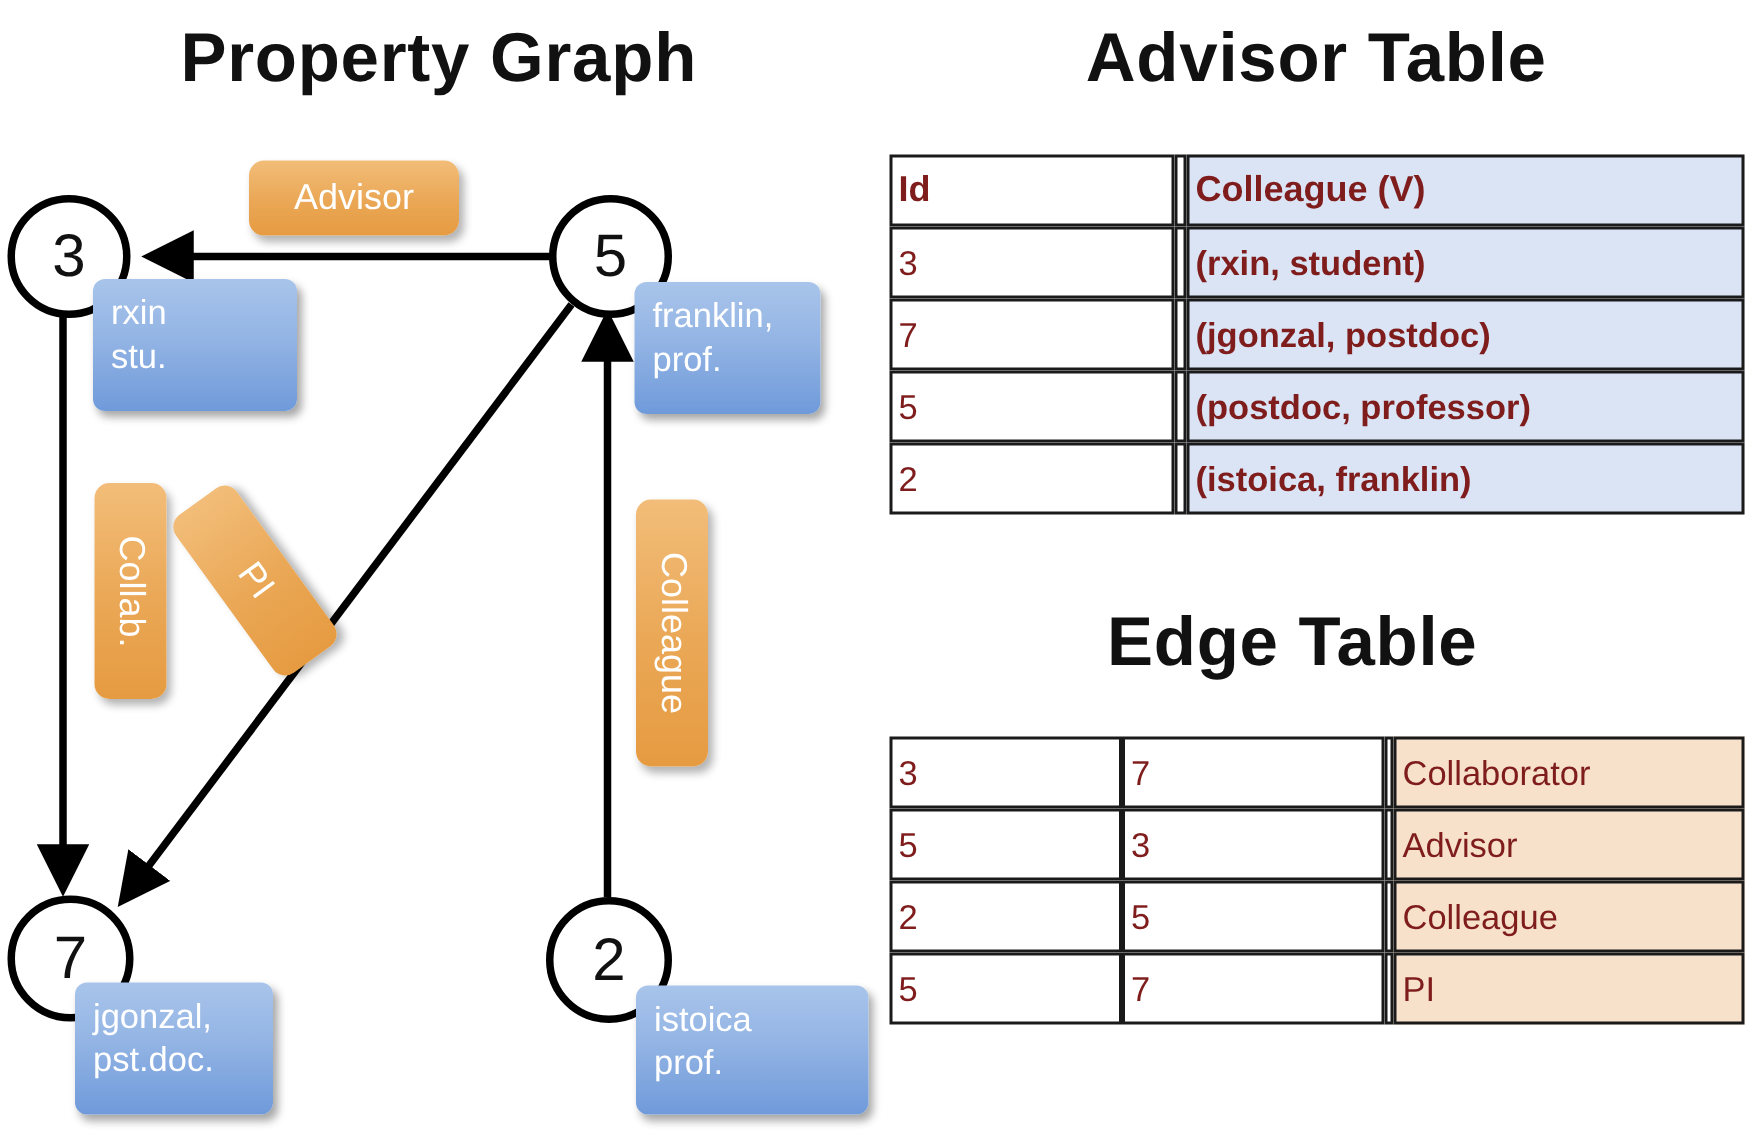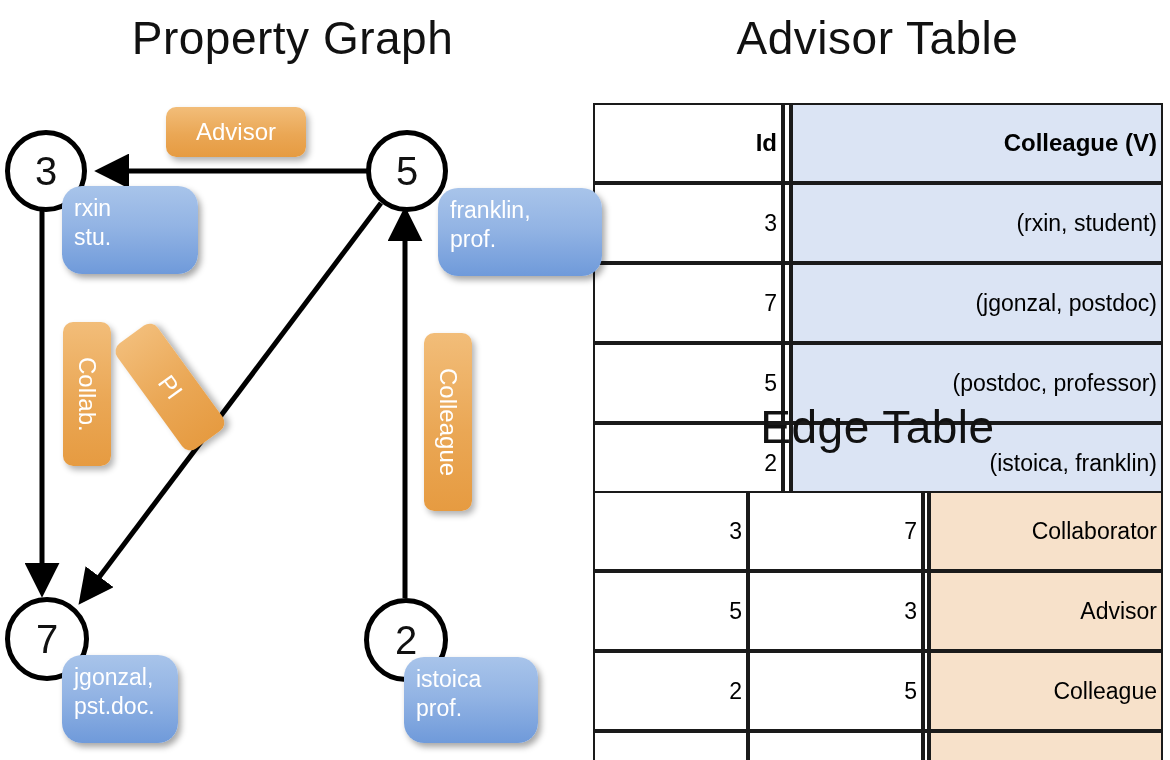--- a/index.html
+++ b/index.html
@@ -9,21 +9,21 @@
     font-family:"Liberation Sans", sans-serif;
     color:#000;
     overflow:hidden;
     position:relative;
   }
   .panel{position:absolute;}
 
   
   .big-title{
     font-size:46px;
-    font-weight:400;
+    font-weight:700;
     letter-spacing:0.5px;
     text-align:center;
     color:#111;
     line-height:1.05;
     white-space:nowrap;
   }
 
   
   #graph-panel{left:0;top:0;width:585px;height:760px;}
   #graph-title{left:0;top:14px;width:585px;}
@@ -37,21 +37,21 @@
     background:#fff;
     box-sizing:border-box;
     display:flex;align-items:center;justify-content:center;
     font-size:40px;
     color:#111;
     z-index:3;
   }
 
   .prop-box{
     position:absolute;
-    border-radius:20px;
+    border-radius:8px;
     background:linear-gradient(to bottom,#a8c4ea 0%,#93b4e4 45%,#6f9ada 100%);
     box-shadow:3px 4px 6px rgba(0,0,0,0.35);
     color:#ffffff;
     font-size:23px;
     line-height:1.25;
     padding:8px 12px;
     box-sizing:border-box;
     z-index:4;
   }
 
@@ -62,40 +62,40 @@
     box-shadow:3px 4px 6px rgba(0,0,0,0.3);
     color:#ffffff;
     display:flex;align-items:center;justify-content:center;
     font-size:24px;
     box-sizing:border-box;
     z-index:2;
     white-space:nowrap;
   }
   .rot90{writing-mode:vertical-rl;text-orientation:mixed;}
   #vtitle{left:585px;top:14px;width:585px;}
-  #etitle{left:585px;top:403px;width:585px;}
+  #etitle{left:569px;top:403px;width:585px;}
 
   table.gtbl{
     position:absolute;
     border-collapse:separate;
     border-spacing:0;
     table-layout:fixed;
   }
   table.gtbl td{
     border:2px solid #1a1a1a;
-    text-align:right;
+    text-align:left;
     font-size:23px;
-    color:#000000;
+    color:#7f1d1d;
     height:44px;
-    padding:16px 4px;
+    padding:0 4px;
     background:#fff;
   }
   table.gtbl td.hdr{font-weight:bold;font-size:24px;}
   td.sep{border:none;background:transparent;width:6px;padding:0;}
-  .vblue{background:#dbe4f4 !important;}
+  .vblue{background:#dbe4f4 !important;font-weight:bold;}
   .eorange{background:#f7e1ca !important;}
 
   #vertex-table{left:593px;top:103px;width:570px;}
   #edge-table{left:593px;top:491px;width:570px;}
 </style>
 </head>
 <body>
 
 <div class="panel" id="graph-panel">
 
@@ -127,29 +127,29 @@
     <span>7</span>
   </div>
   <div class="node" style="left:364px;top:598px;width:84px;height:84px;">
     <span>2</span>
   </div>
 
   <div class="prop-box" style="left:62px;top:186px;width:136px;height:88px;">
     <div>rxin</div>
     <div>stu.</div>
   </div>
-  <div class="prop-box" style="left:438px;top:188px;width:164px;height:88px;">
+  <div class="prop-box" style="left:423px;top:188px;width:124px;height:88px;">
     <div>franklin,</div>
     <div>prof.</div>
   </div>
-  <div class="prop-box" style="left:62px;top:655px;width:116px;height:88px;">
+  <div class="prop-box" style="left:50px;top:655px;width:132px;height:88px;">
     <div>jgonzal,</div>
     <div>pst.doc.</div>
   </div>
-  <div class="prop-box" style="left:404px;top:657px;width:134px;height:86px;">
+  <div class="prop-box" style="left:424px;top:657px;width:155px;height:86px;">
     <div>istoica</div>
     <div>prof.</div>
   </div>
 
   <div class="edge-label" style="left:166px;top:107px;width:140px;height:50px;">
     <span>Advisor</span>
   </div>
 
   <div class="edge-label rot90" style="left:63px;top:322px;width:48px;height:144px;">
     <span>Collab.</span>

